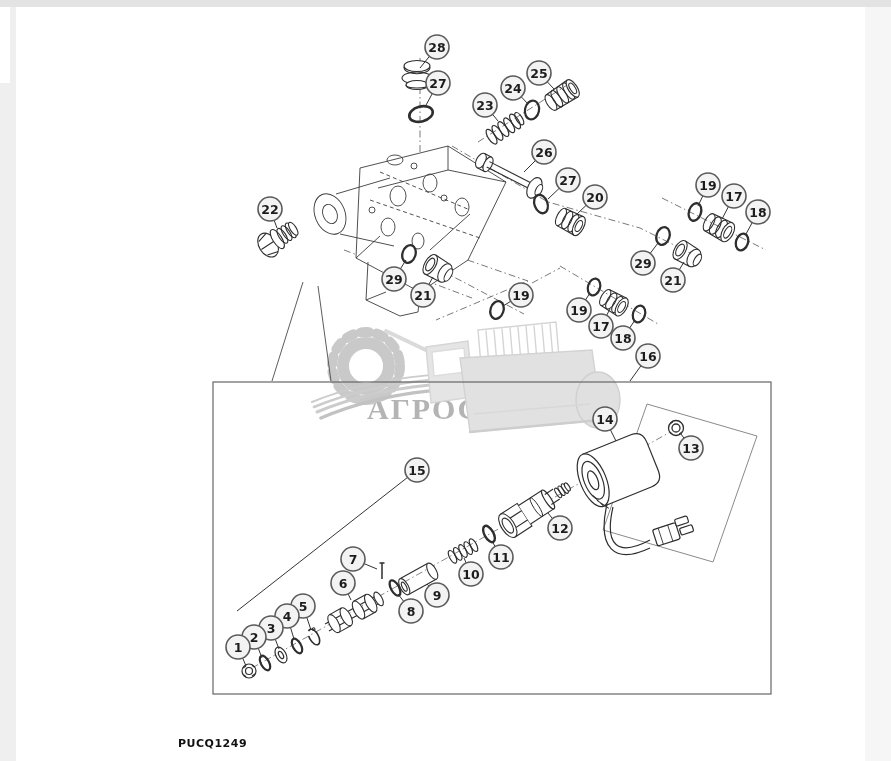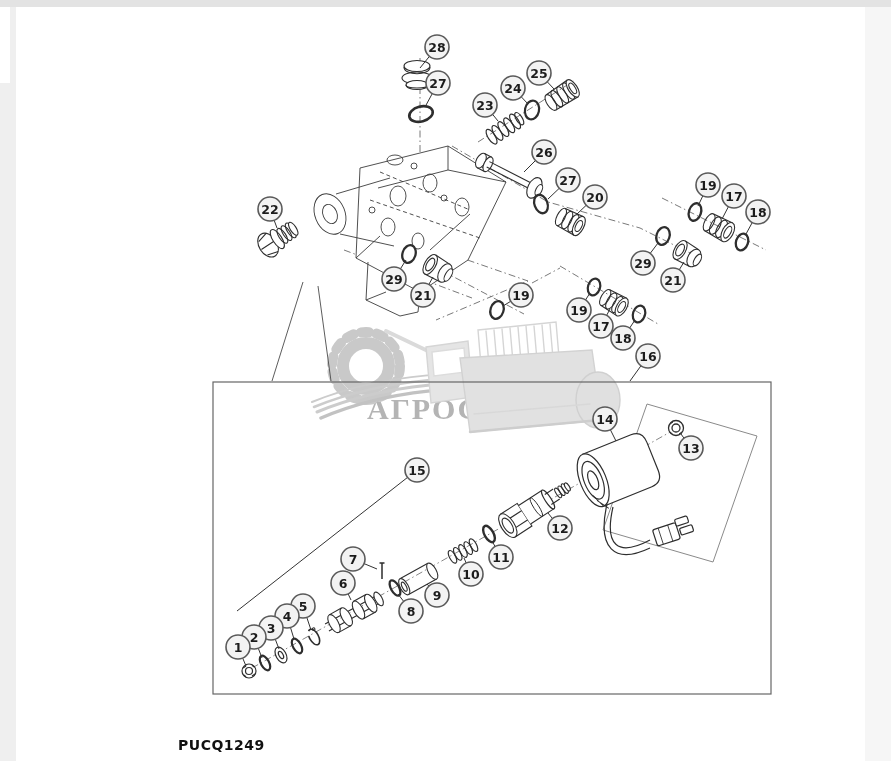--- a/index.html
+++ b/index.html
@@ -8,21 +8,21 @@
   .top-strip{left:0;top:0;width:891px;height:7px;background:#e3e3e3;}
   .left-notch{left:0;top:7px;width:10px;height:76px;background:#ffffff;}
   .page{left:16px;top:7px;width:849px;height:754px;background:#ffffff;}
   .right-margin{left:865px;top:7px;width:26px;height:754px;background:#f6f6f6;}
   #wm-ooo{left:438px;top:379px;font-family:"Liberation Serif",serif;
     font-size:13px;letter-spacing:4px;color:#a9a9a9;z-index:1;}
   #wm-name{left:367px;top:392px;font-family:"Liberation Serif",serif;font-weight:bold;
     font-size:30px;letter-spacing:2px;color:#b4b4b4;z-index:1;}
   #wm-letter{left:562px;top:374px;font-family:"Liberation Serif",serif;
     font-size:31px;color:#9c9c9c;z-index:1;}
-  #figure-code{left:178px;top:737px;font-size:14px;font-weight:bold;color:#111;
+  #figure-code{left:178px;top:737px;font-size:11px;font-weight:bold;color:#111;
     letter-spacing:0.5px;z-index:3;}
   svg{position:absolute;left:0;top:0;z-index:2;}
   text.co{font:bold 12.5px "DejaVu Sans",sans-serif;fill:#1c1c1c;}
 </style>
 </head>
 <body>
 
 <div class="abs top-strip"></div>
 <div class="abs left-notch"></div>
 <div class="abs page"></div>

